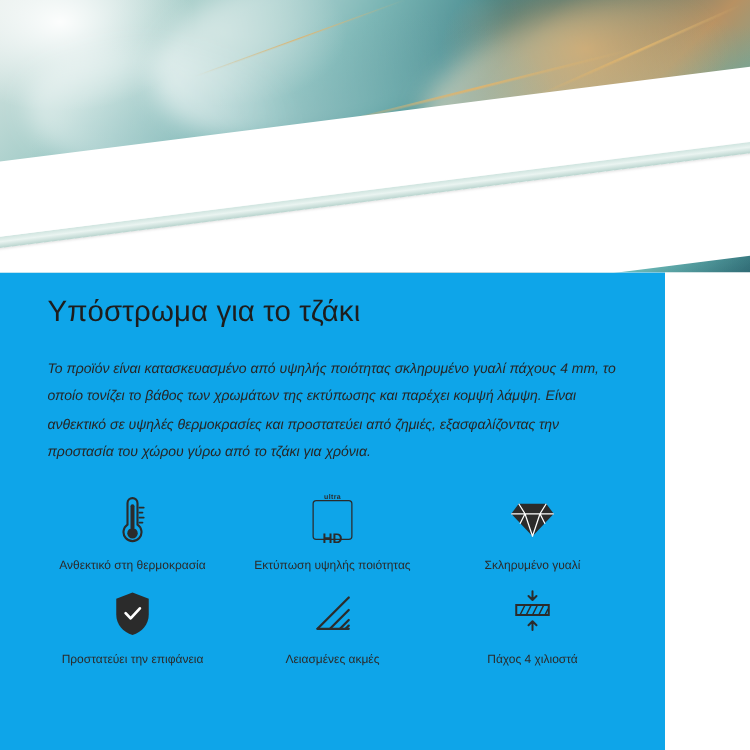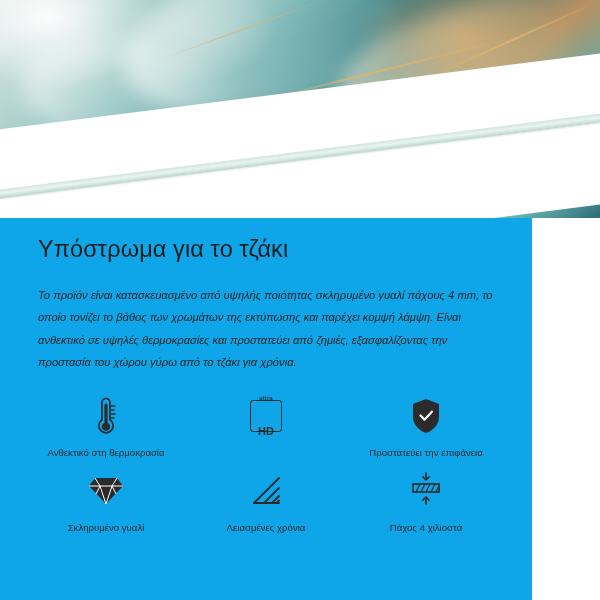--- a/index.html
+++ b/index.html
@@ -278,51 +278,52 @@
       <div class="feature-label">Ανθεκτικό στη θερμοκρασία</div>
     </div>
 
     <div class="feature">
       <div class="feature-icon">
         <div class="hd-box">
           <span class="hd-ultra">ultra</span>
           <span class="hd-hd">HD</span>
         </div>
       </div>
+      <div class="feature-label">Εκτύπωση υψηλής ποιότητας</div>
+    </div>
+
+    <div class="feature">
+      <div class="feature-icon">
+        <svg width="38" height="34" viewBox="0 0 38 34" fill="none" xmlns="http://www.w3.org/2000/svg">
+          <path d="M8 4h22l6 8-17 18L2 12 8 4z" fill="#2b2b2b"></path>
+          <path d="M2 12h34M8 4l5 8-4 8M30 4l-5 8 4 8M13 12l6 18 6-18" stroke="#ffffff" stroke-width="1" stroke-linejoin="round"></path>
+        </svg>
+      </div>
+      <div class="feature-label">Σκληρυμένο γυαλί</div>
     </div>
 
     <div class="feature">
       <div class="feature-icon">
         <svg width="34" height="40" viewBox="0 0 34 40" fill="none" xmlns="http://www.w3.org/2000/svg">
           <path d="M17 3 4 8v12.5C4 28.5 9.6 34.6 17 37c7.4-2.4 13-8.5 13-16.5V8L17 3z" fill="#2b2b2b"></path>
           <path d="m11.5 19.5 4 4.2 7.4-8" stroke="#ffffff" stroke-width="2.2" stroke-linecap="round" stroke-linejoin="round"></path>
         </svg>
       </div>
       <div class="feature-label">Προστατεύει την επιφάνεια</div>
-    </div>
-
-    <div class="feature">
-      <div class="feature-icon">
-        <svg width="38" height="34" viewBox="0 0 38 34" fill="none" xmlns="http://www.w3.org/2000/svg">
-          <path d="M8 4h22l6 8-17 18L2 12 8 4z" fill="#2b2b2b"></path>
-          <path d="M2 12h34M8 4l5 8-4 8M30 4l-5 8 4 8M13 12l6 18 6-18" stroke="#ffffff" stroke-width="1" stroke-linejoin="round"></path>
-        </svg>
-      </div>
-      <div class="feature-label">Σκληρυμένο γυαλί</div>
     </div>
 
     <div class="feature">
       <div class="feature-icon">
         <svg width="34" height="32" viewBox="0 0 34 32" fill="none" xmlns="http://www.w3.org/2000/svg">
           <path d="M30 3 5 28" stroke="#2b2b2b" stroke-width="1.8" stroke-linecap="round"></path>
           <path d="M30 13 15 28M30 21 23 28M30 25.5l-2.5 2.5" stroke="#2b2b2b" stroke-width="1.8" stroke-linecap="round"></path>
           <path d="M5 28h25" stroke="#2b2b2b" stroke-width="1.8" stroke-linecap="round"></path>
         </svg>
       </div>
-      <div class="feature-label">Λειασμένες χρόνια</div>
+      <div class="feature-label">Λειασμένες ακμές</div>
     </div>
 
     <div class="feature">
       <div class="feature-icon">
         <svg width="34" height="40" viewBox="0 0 34 40" fill="none" xmlns="http://www.w3.org/2000/svg">
           <path d="M17 2v7m0 0-3.2-3.2M17 9l3.2-3.2" stroke="#2b2b2b" stroke-width="1.6" stroke-linecap="round" stroke-linejoin="round"></path>
           <rect x="4" y="13" width="26" height="8" stroke="#2b2b2b" stroke-width="1.6"></rect>
           <path d="M7 21 11 13M12 21l4-8M17 21l4-8M22 21l4-8M27 21l2.5-5" stroke="#2b2b2b" stroke-width="1.2"></path>
           <path d="M17 33v-7m0 0-3.2 3.2M17 26l3.2 3.2" stroke="#2b2b2b" stroke-width="1.6" stroke-linecap="round" stroke-linejoin="round"></path>
         </svg>

